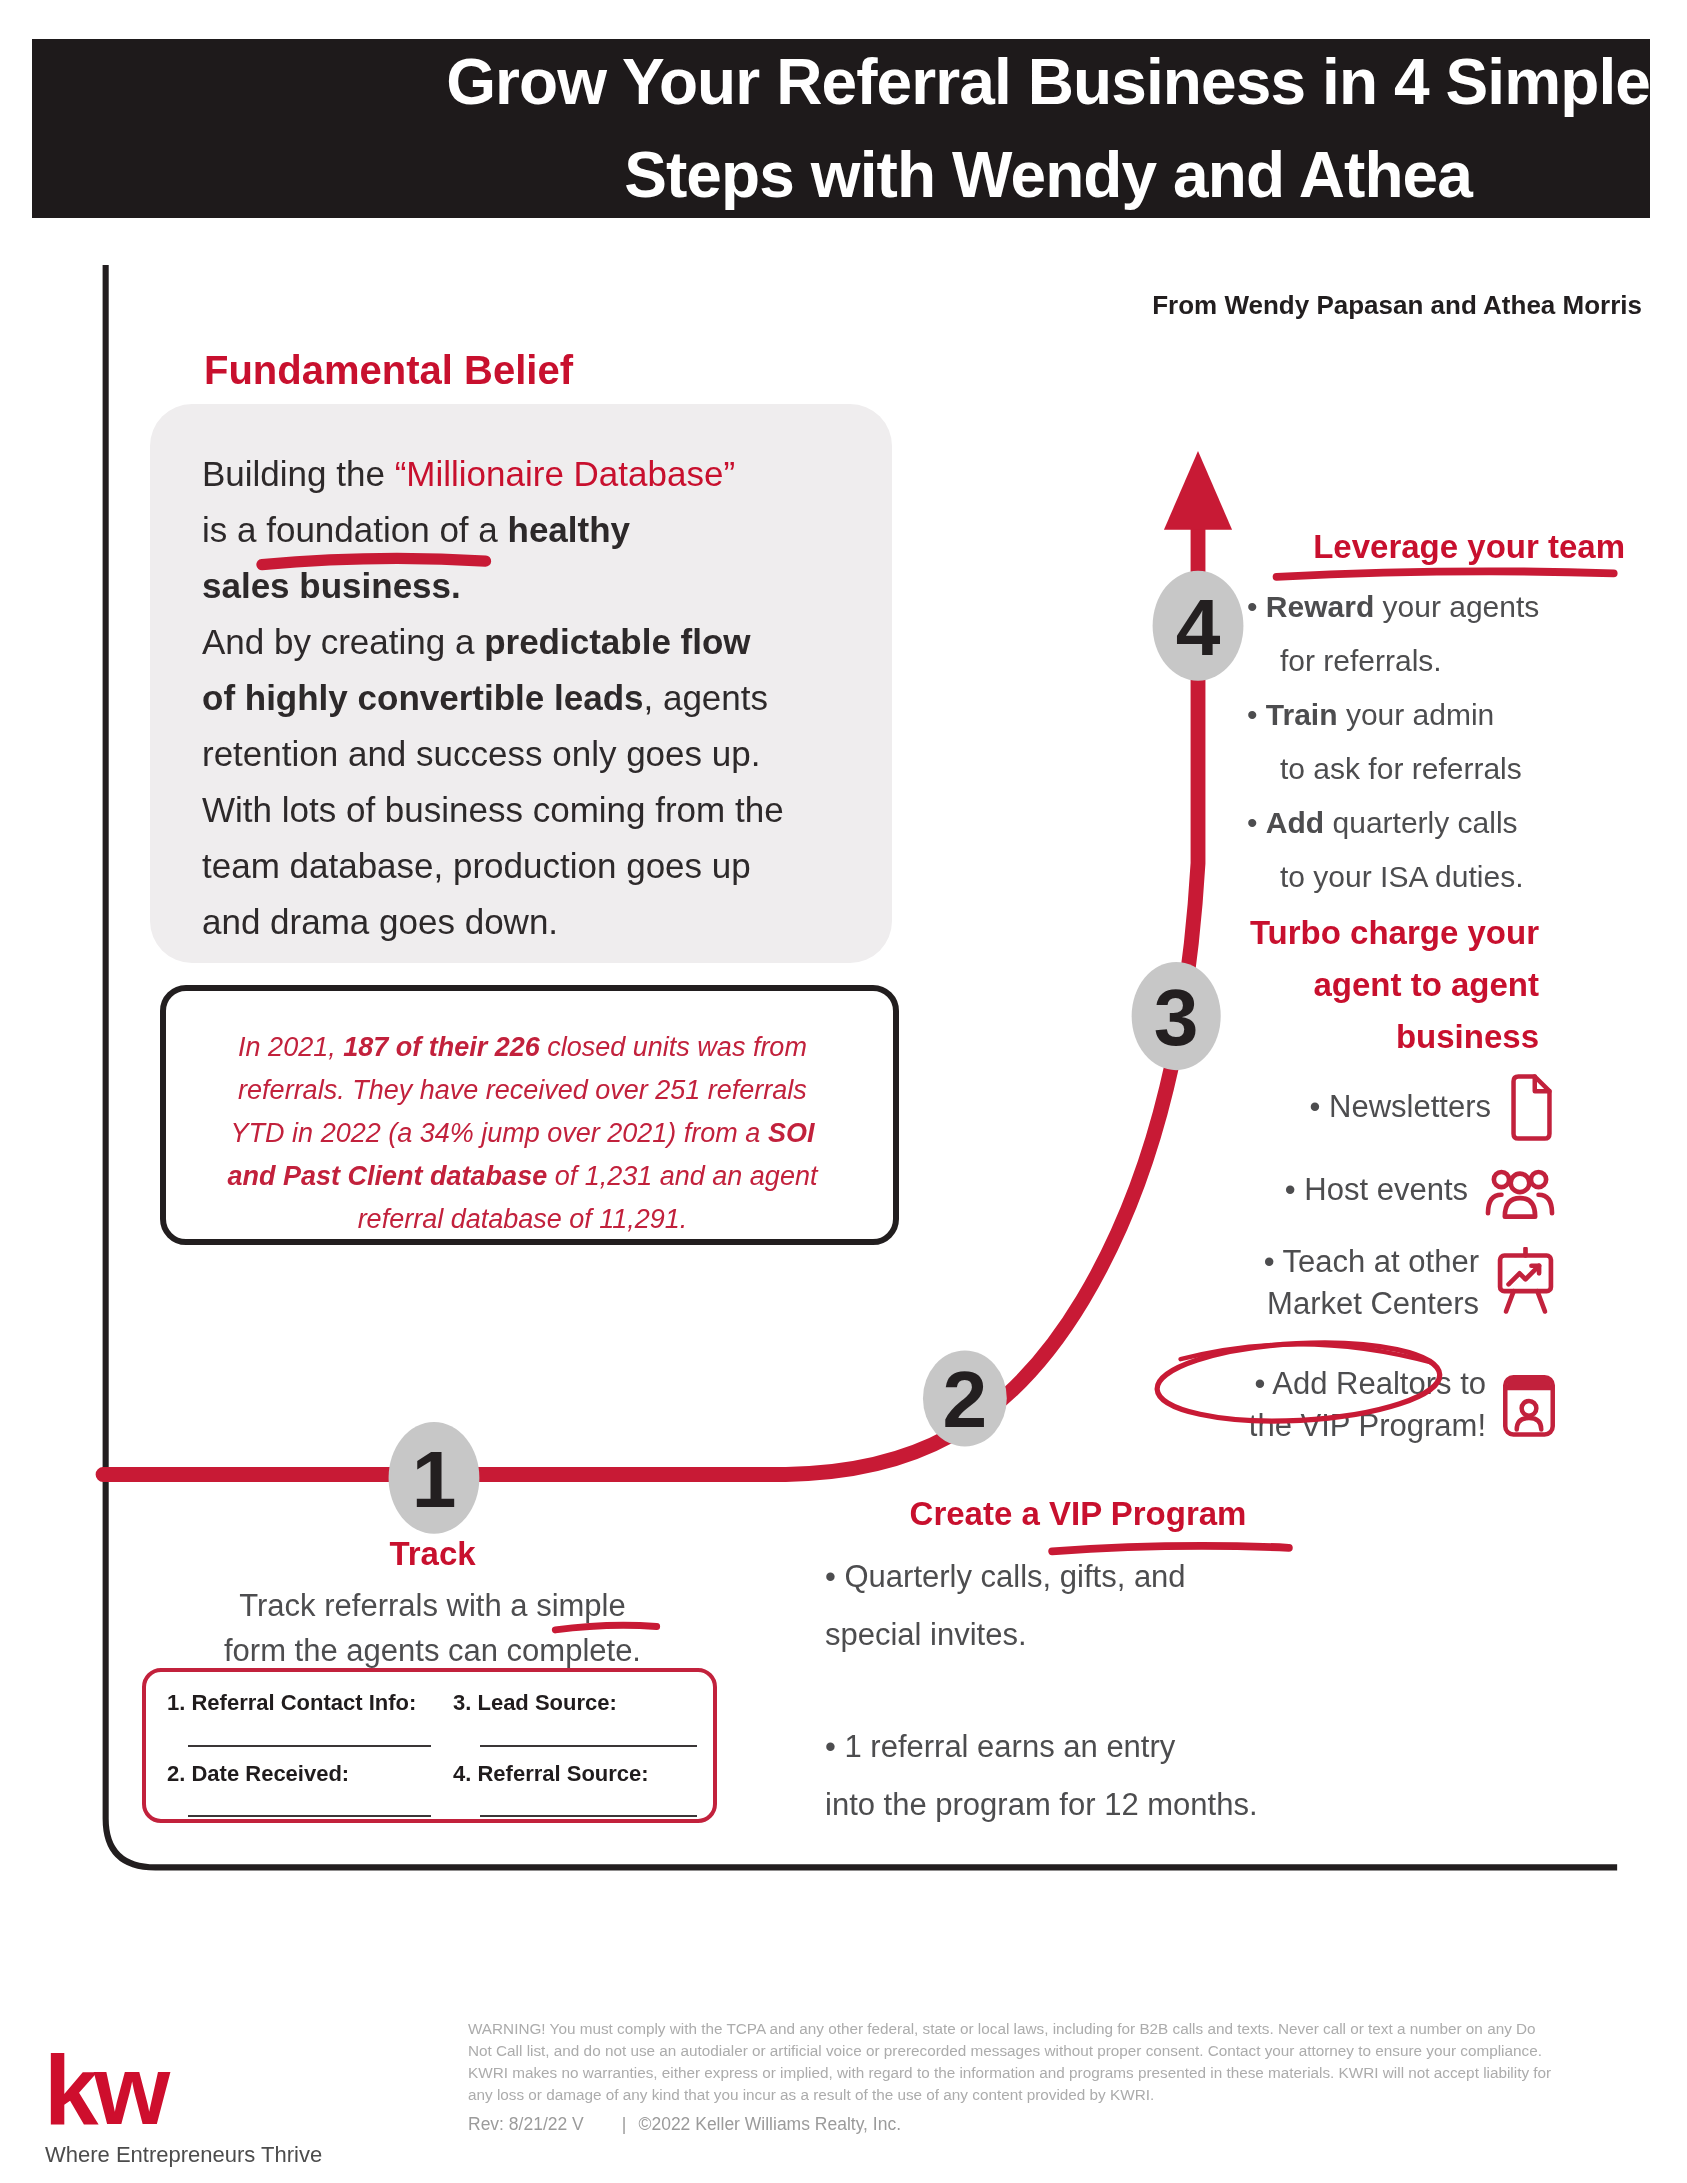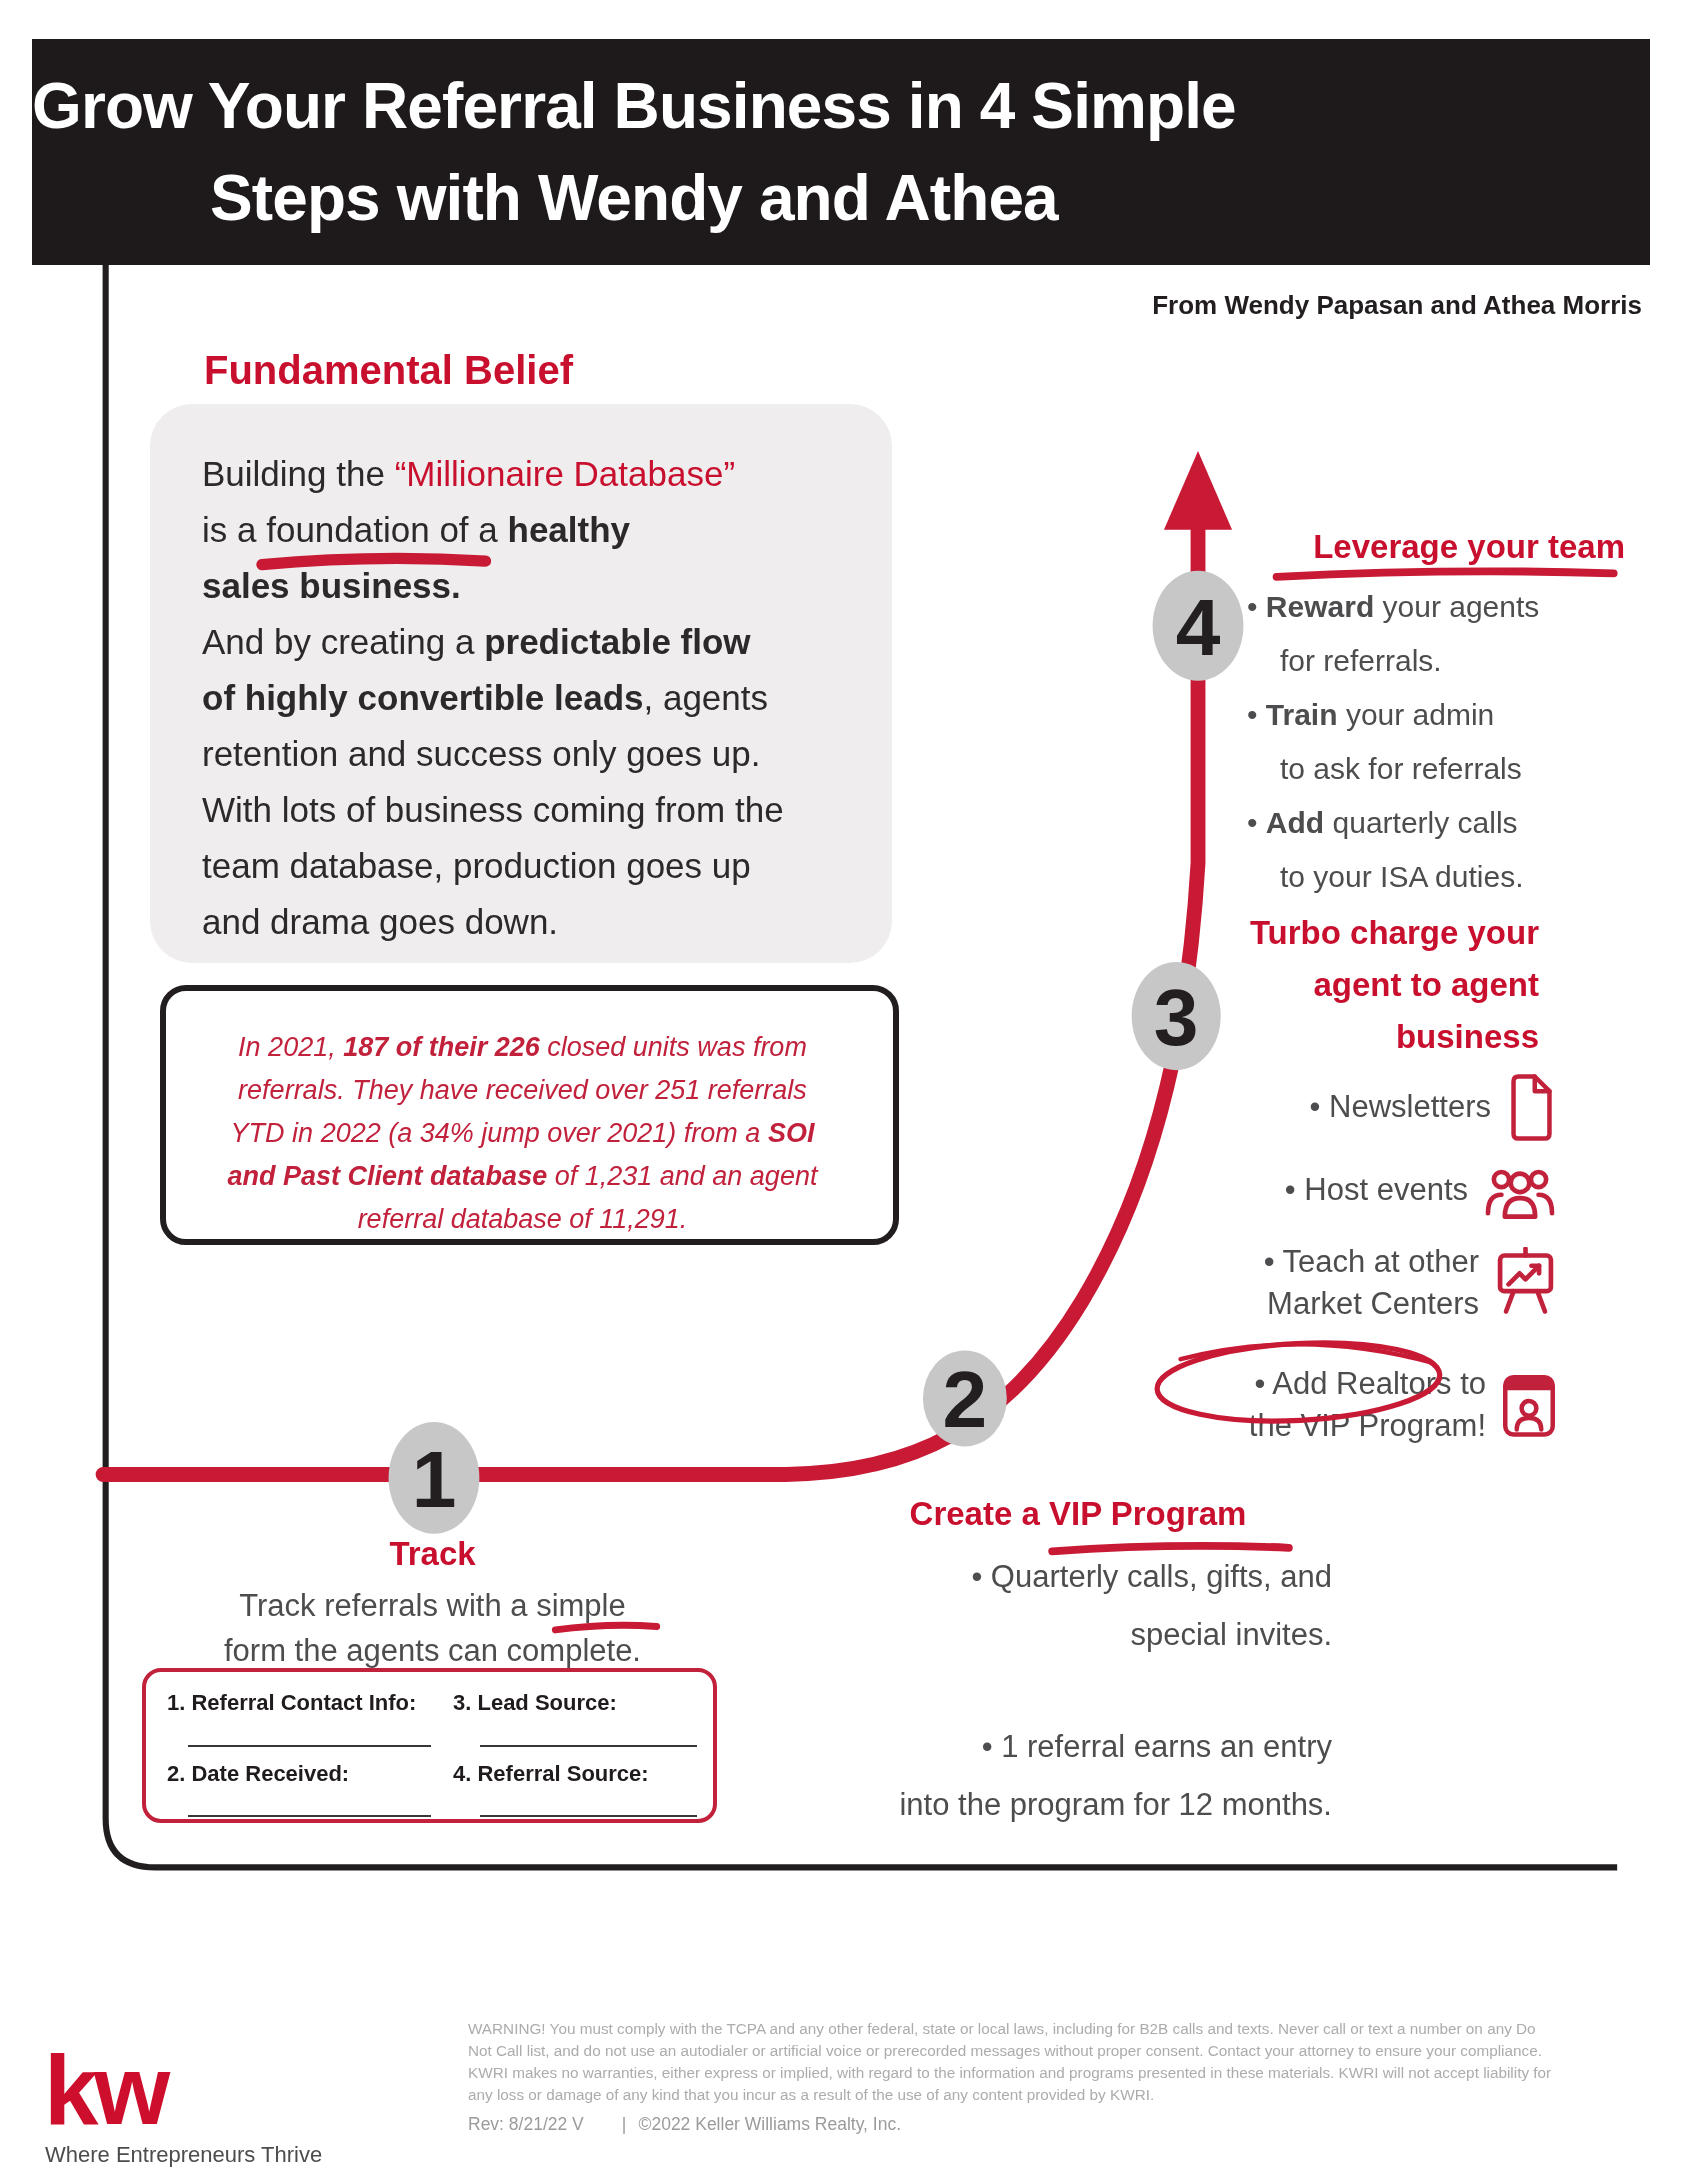--- a/index.html
+++ b/index.html
@@ -9,21 +9,21 @@
   *{margin:0;padding:0;box-sizing:border-box}
   html,body{background:#fff}
   body{font-family:"Liberation Sans","DejaVu Sans",sans-serif;width:1687px;height:2184px;position:relative;overflow:hidden}
   .page{position:absolute;inset:0;background:#fff}
   .abs{position:absolute}
   .pre{white-space:pre-line}
   .b{font-weight:bold}
   .red{color:var(--red)}
   .ind{display:inline-block;padding-left:33px}
 
-  .banner{left:32px;top:39px;width:1618px;height:226px;background:#1E1A1B;display:flex;align-items:center;justify-content:flex-start;z-index:2}
+  .banner{left:32px;top:39px;width:1618px;height:179px;background:#1E1A1B;display:flex;align-items:center;justify-content:flex-end;z-index:2}
   .banner-title{color:#fff;font-weight:bold;font-size:64px;line-height:1.44;text-align:center;letter-spacing:-0.9px}
 
   .byline{top:290px;right:45px;font-size:26px;font-weight:bold;color:var(--dark);z-index:2}
 
   .belief-heading{left:204px;top:348px;font-size:40px;font-weight:bold;color:var(--red);z-index:2}
 
   .belief-box{left:150px;top:404px;width:742px;height:559px;background:var(--box-bg);border-radius:42px;padding:42px 17.5px 0 52px;z-index:1}
   .belief-text{font-size:35px;line-height:56px;color:#2D292A}
 
   .stats-box{left:160px;top:985px;width:739px;height:260px;border:6.1px solid var(--dark);border-radius:26px;background:#fff;padding:35px 26px 0 12px;z-index:2}
@@ -34,21 +34,21 @@
 
   .s3-heading{left:1092px;top:907px;width:447px;text-align:right;font-size:33px;font-weight:bold;color:var(--red);line-height:52px;z-index:2}
   .s3-row{left:1135px;width:421px;display:flex;align-items:center;justify-content:flex-end;gap:16px;z-index:2}
   .s3-text{font-size:31px;line-height:42px;color:var(--gray-text);text-align:right}
   .icon{flex:0 0 auto}
   .icon *{stroke:#C2213C;stroke-width:5.5;fill:none;stroke-linecap:round;stroke-linejoin:round}
   .icon .fill{fill:#C2213C;stroke:none}
   .icon .knock{fill:#fff}
 
   .s2-heading{left:838px;top:1495px;width:480px;text-align:center;font-size:33px;font-weight:bold;color:var(--red);z-index:2}
-  .s2-bullets{left:825px;top:1548px;width:507px;text-align:right;font-size:31px;line-height:58px;color:var(--gray-text);z-index:2}
+  .s2-bullets{left:825px;top:1548px;width:507px;text-align:left;font-size:31px;line-height:58px;color:var(--gray-text);z-index:2}
   .s2-b{margin-bottom:54px}
 
   .s1-heading{left:262px;top:1535px;width:341px;text-align:center;font-size:33px;font-weight:bold;color:var(--red);z-index:2}
   .s1-desc{left:131px;top:1583px;width:603px;text-align:center;font-size:31px;line-height:45px;color:var(--gray-text);z-index:2}
 
   .form-box{left:142px;top:1668px;width:575px;height:155px;border:4.4px solid #C2213C;border-radius:19px;background:#fff;z-index:2}
   .flabel{position:absolute;font-size:22px;font-weight:bold;color:#201C1D}
   .fline{position:absolute;border-top:2.6px solid #3A3637;height:0}
 
   .protip{left:77px;top:1927px;width:1534px;height:77px;background:#F1F0EF;display:flex;align-items:center;justify-content:center;gap:15.7px;z-index:2}

